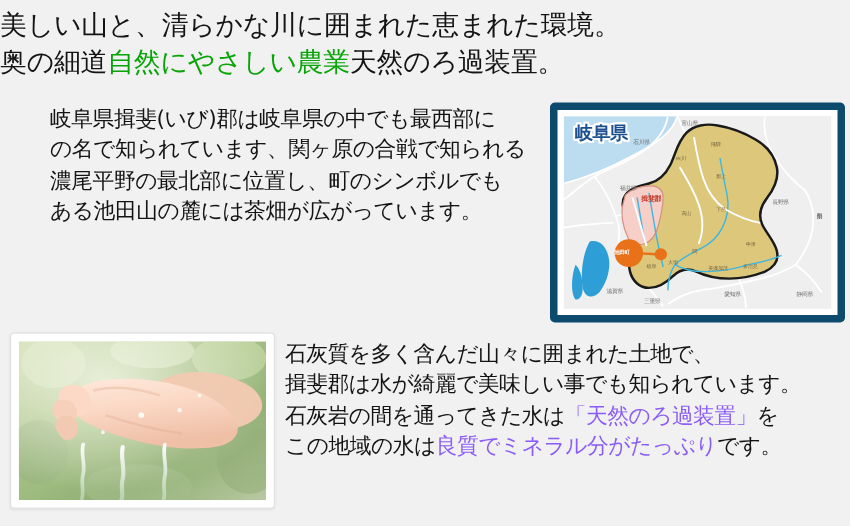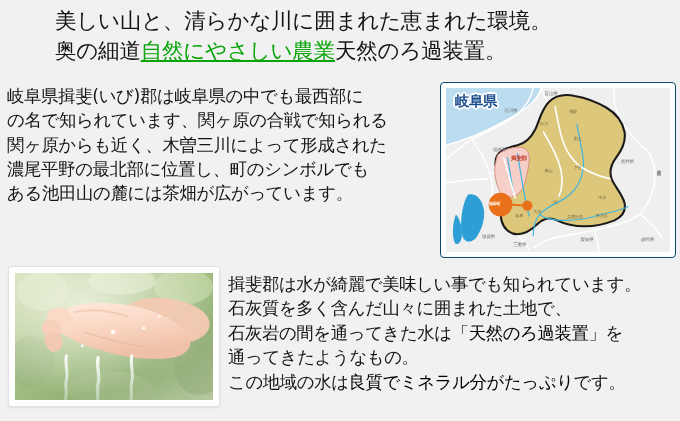--- a/index.html
+++ b/index.html
@@ -21,61 +21,60 @@
     height: 421px;
   }
 
   
   .header {
     position: absolute;
     left: 0;
     top: 6px;
     width: 560px;
     text-align: left;
-    padding-left: 55px;
     box-sizing: border-box;
   }
   .header-line {
     font-size: 21.5px;
     line-height: 30px;
     letter-spacing: -0.2px;
     white-space: nowrap;
     font-weight: 500;
   }
   .hl-green {
     color: #08a408;
-    text-decoration: underline;
     text-decoration-thickness: 1.6px;
     text-underline-offset: 2px;
   }
 
   
   .intro {
     position: absolute;
     left: 7px;
     top: 84px;
     width: 432px;
   }
   .intro-line {
     font-size: 17.4px;
     line-height: 24.3px;
     letter-spacing: -0.35px;
     white-space: nowrap;
     font-weight: 500;
+    margin-left: 33px;
   }
 
   
   .map-card {
     position: absolute;
     left: 440px;
     top: 82px;
     width: 236px;
     height: 176px;
     background: #ffffff;
-    border: 1px solid #0c4a6e;
+    border: 6px solid #0c4a6e;
     border-radius: 4px;
     box-sizing: border-box;
     padding: 5px;
   }
   .map-inner {
     position: relative;
     width: 100%;
     height: 100%;
     background: #efefef;
     overflow: hidden;
@@ -160,36 +159,35 @@
     top: 272px;
     width: 452px;
   }
   .water-line {
     font-size: 17.4px;
     line-height: 24.4px;
     letter-spacing: -0.4px;
     white-space: nowrap;
     font-weight: 500;
   }
-  .hl-red { color: #000000; text-align: right; }
+  .hl-red { color: #8b5cf6; text-align: right; }
 </style>
 </head>
 <body>
 
 <div class="page">
 
   <div class="header">
     <div class="header-line">美しい山と、清らかな川に囲まれた恵まれた環境。</div>
     <div class="header-line"><span>奥の細道</span><span class="hl-green">自然にやさしい農業</span><span>天然のろ過装置。</span></div>
   </div>
 
   <div class="intro">
     <div class="intro-line">岐阜県揖斐(いび)郡は岐阜県の中でも最西部に</div>
     <div class="intro-line">の名で知られています、関ヶ原の合戦で知られる</div>
-    <div class="intro-line">関ヶ原からも近く、木曽三川によって形成された</div>
     <div class="intro-line">濃尾平野の最北部に位置し、町のシンボルでも</div>
     <div class="intro-line">ある池田山の麓には茶畑が広がっています。</div>
   </div>
 
   <div class="map-card">
     <div class="map-inner">
       <svg class="map-svg" viewBox="0 0 226 166" preserveAspectRatio="none">
 
         <rect x="0" y="0" width="226" height="166" fill="#efefef"></rect>
 
@@ -344,20 +342,19 @@
           <circle cx="99" cy="60" r="2.4" fill="#ffffff" opacity="0.85"></circle>
           <circle cx="130" cy="56" r="1.8" fill="#ffffff" opacity="0.8"></circle>
           <circle cx="146" cy="44" r="1.5" fill="#ffffff" opacity="0.7"></circle>
           <circle cx="68" cy="74" r="1.6" fill="#ffffff" opacity="0.75"></circle>
         </g>
       </svg>
     </div>
   </div>
 
   <div class="water">
+    <div class="water-line">石灰質を多く含んだ山々に囲まれた土地で、</div>
     <div class="water-line">揖斐郡は水が綺麗で美味しい事でも知られています。</div>
-    <div class="water-line">石灰質を多く含んだ山々に囲まれた土地で、</div>
     <div class="water-line"><span>石灰岩の間を通ってきた水は</span><span class="hl-red">「天然のろ過装置」</span><span>を</span></div>
-    <div class="water-line">通ってきたようなもの。</div>
     <div class="water-line"><span>この地域の水は</span><span class="hl-red">良質でミネラル分がたっぷり</span><span>です。</span></div>
   </div>
 
 </div>
 
 </body></html>

